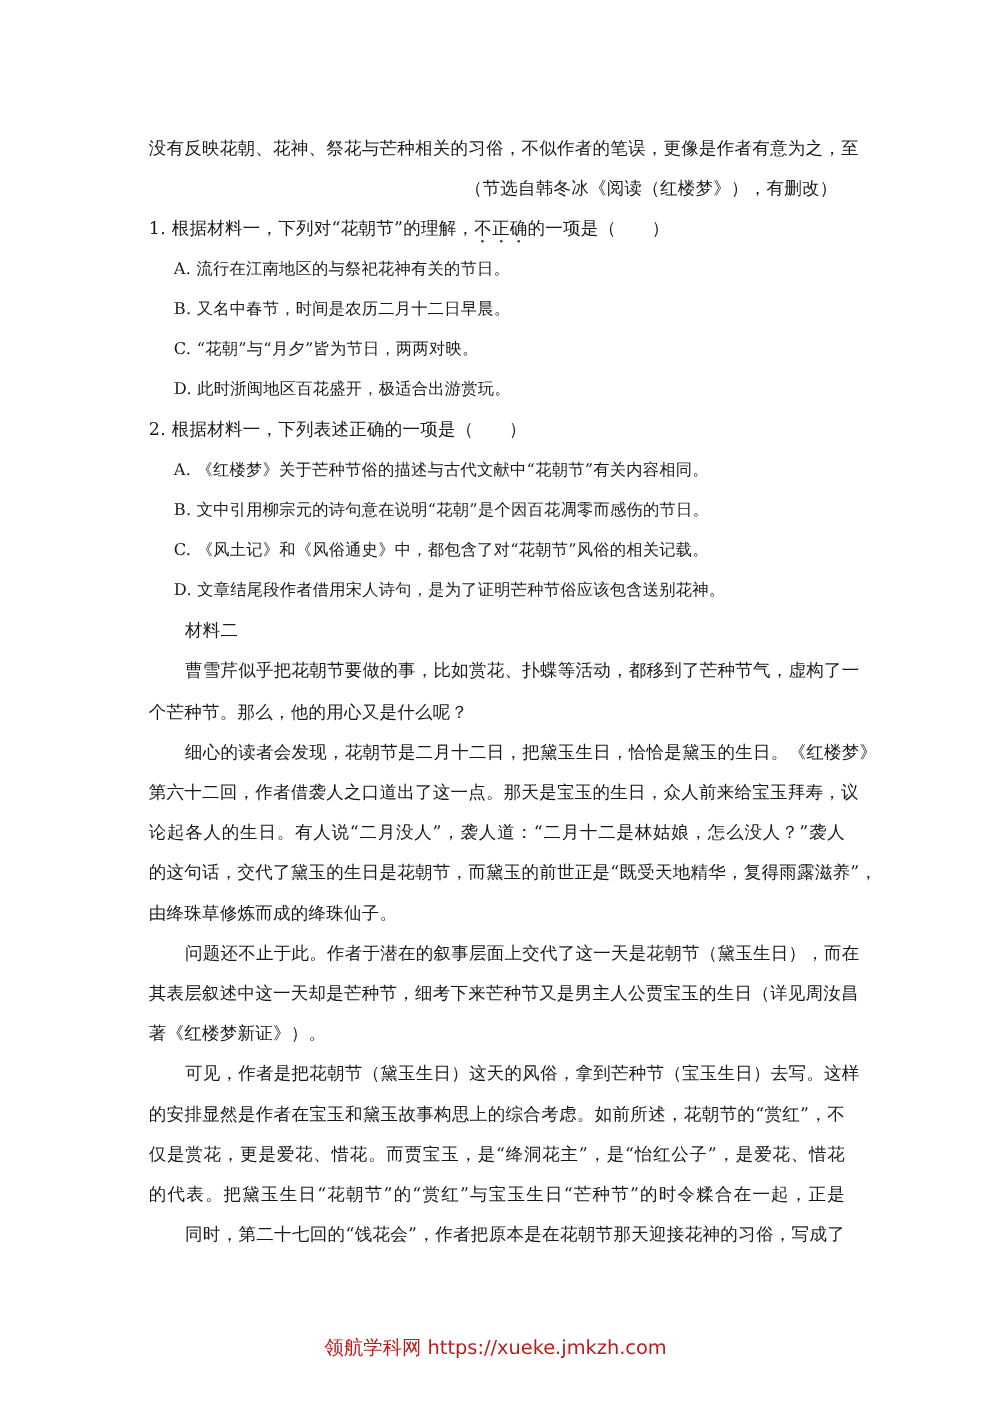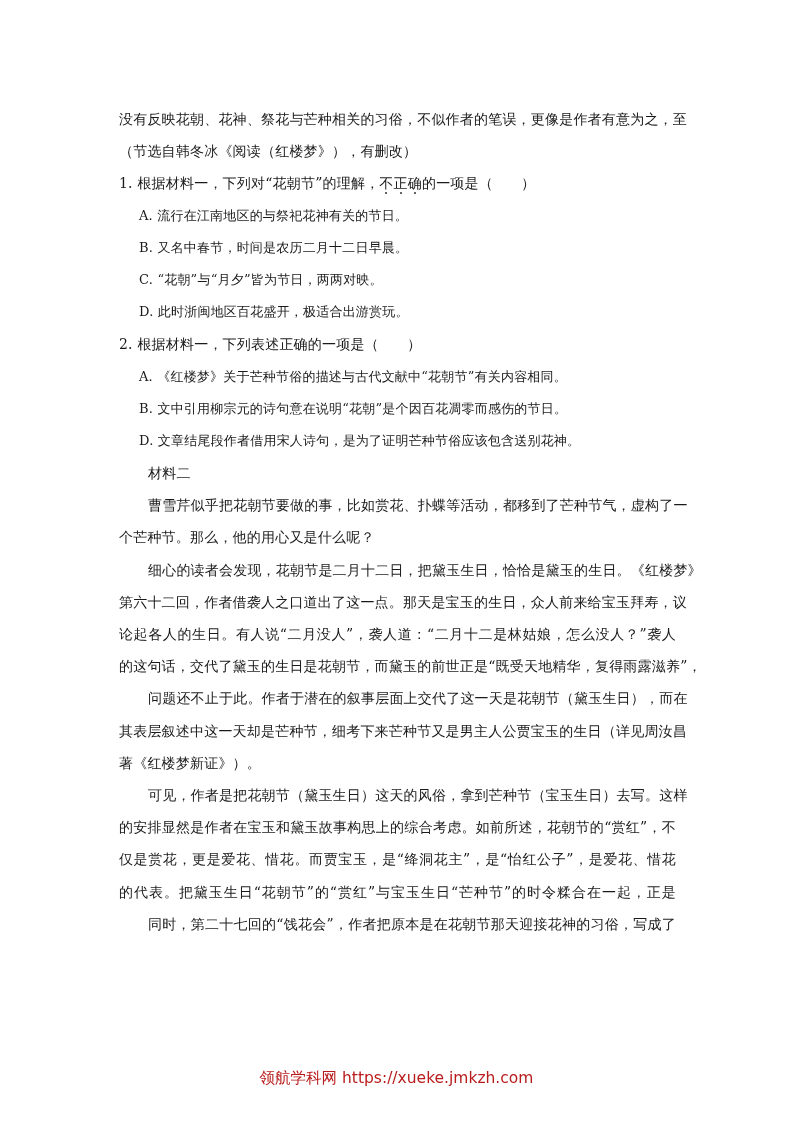--- a/index.html
+++ b/index.html
@@ -29,21 +29,21 @@
     letter-spacing: 0.2px;
   }
   .justify {
     text-align: justify;
     text-align-last: justify;
   }
   .indent {
     padding-left: 29px;
   }
   .right {
-    text-align: left;
+    text-align: right;
     padding-right: 6px;
   }
   .opt {
     font-size: 13px;
     margin-left: 20px;
   }
   .emph {
     position: relative;
   }
   .emph::after {
@@ -103,33 +103,38 @@
   </div>
   <div class="line opt">
     <span>A.</span>
     <span>《红楼梦》关于芒种节俗的描述与古代文献中“花朝节”有关内容相同。</span>
   </div>
   <div class="line opt">
     <span>B.</span>
     <span>文中引用柳宗元的诗句意在说明“花朝”是个因百花凋零而感伤的节日。</span>
   </div>
   <div class="line opt">
+    <span>C.</span>
+    <span>《风土记》和《风俗通史》中，都包含了对“花朝节”风俗的相关记载。</span>
+  </div>
+  <div class="line opt">
     <span>D.</span>
     <span>文章结尾段作者借用宋人诗句，是为了证明芒种节俗应该包含送别花神。</span>
   </div>
 
   <div class="line indent">材料二</div>
 
   <div class="line indent justify">曹雪芹似乎把花朝节要做的事，比如赏花、扑蝶等活动，都移到了芒种节气，虚构了一</div>
   <div class="line">个芒种节。那么，他的用心又是什么呢？</div>
 
   <div class="line indent justify">细心的读者会发现，花朝节是二月十二日，把黛玉生日，恰恰是黛玉的生日。《红楼梦》</div>
   <div class="line justify">第六十二回，作者借袭人之口道出了这一点。那天是宝玉的生日，众人前来给宝玉拜寿，议</div>
   <div class="line justify">论起各人的生日。有人说“二月没人”，袭人道：“二月十二是林姑娘，怎么没人？”袭人</div>
   <div class="line justify">的这句话，交代了黛玉的生日是花朝节，而黛玉的前世正是“既受天地精华，复得雨露滋养”，</div>
+  <div class="line">由绛珠草修炼而成的绛珠仙子。</div>
 
   <div class="line indent justify">问题还不止于此。作者于潜在的叙事层面上交代了这一天是花朝节（黛玉生日），而在</div>
   <div class="line justify">其表层叙述中这一天却是芒种节，细考下来芒种节又是男主人公贾宝玉的生日（详见周汝昌</div>
   <div class="line">著《红楼梦新证》）。</div>
 
   <div class="line indent justify">可见，作者是把花朝节（黛玉生日）这天的风俗，拿到芒种节（宝玉生日）去写。这样</div>
   <div class="line justify">的安排显然是作者在宝玉和黛玉故事构思上的综合考虑。如前所述，花朝节的“赏红”，不</div>
   <div class="line justify">仅是赏花，更是爱花、惜花。而贾宝玉，是“绛洞花主”，是“怡红公子”，是爱花、惜花</div>
   <div class="line justify">的代表。把黛玉生日“花朝节”的“赏红”与宝玉生日“芒种节”的时令糅合在一起，正是</div>
 

